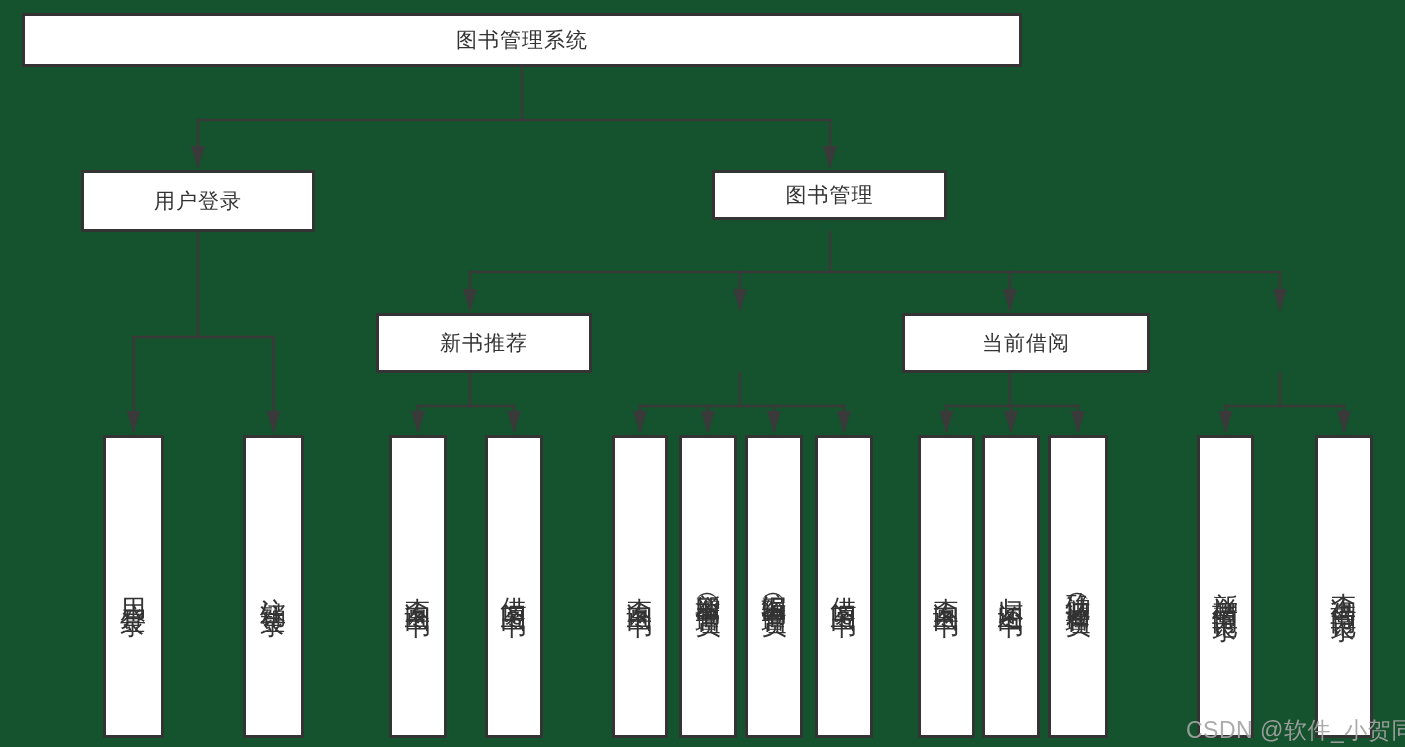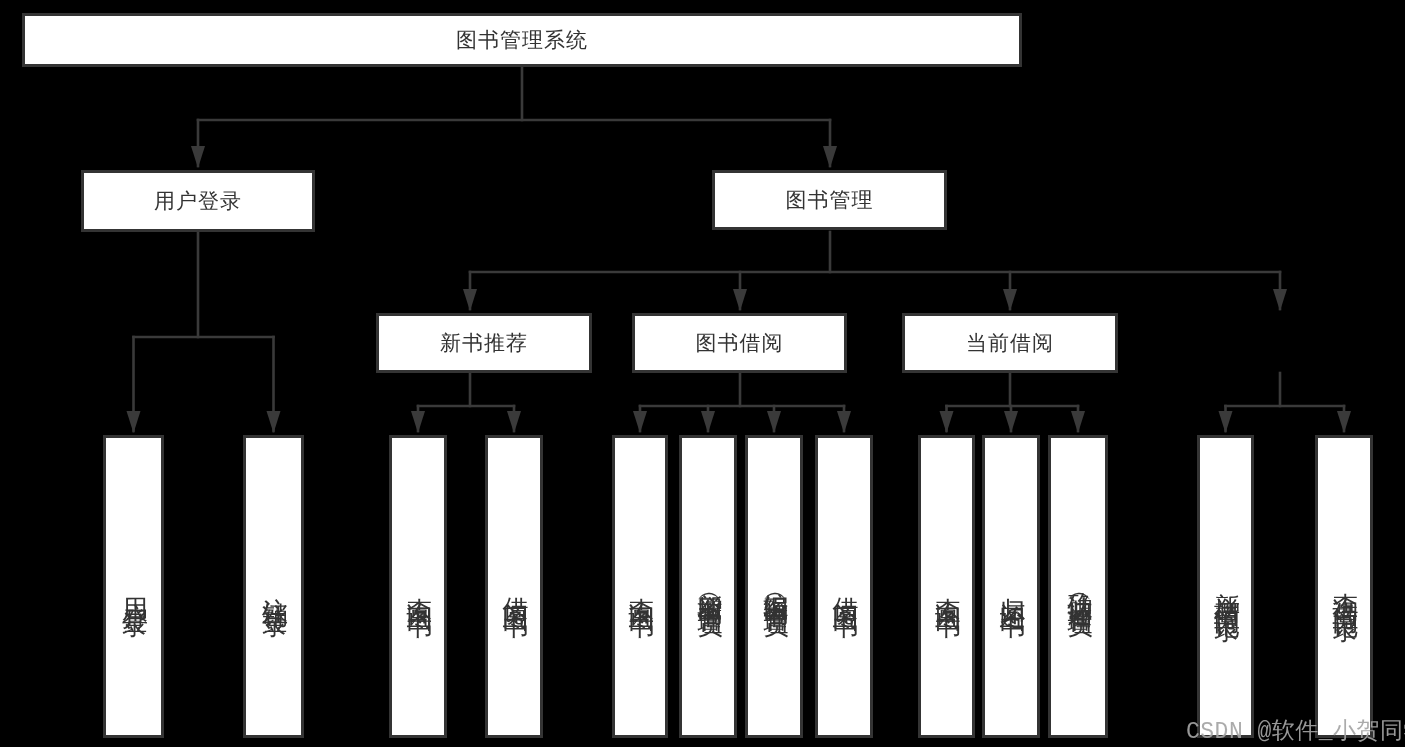--- a/index.html
+++ b/index.html
@@ -1,21 +1,21 @@
 <!DOCTYPE html>
 <html><head>
 <meta charset="utf-8">
 <style>
   html,body{margin:0;padding:0;background:#ffffff;}
   .canvas{
     position:relative;
     width:1405px;height:747px;
-    background:#000000;
+    background:#14532d;
     overflow:hidden;
-    font-family:Liberation Mono, monospace;
+    font-family:Liberation Sans, sans-serif;
     color:#333333;
   }
   .edges{position:absolute;left:0;top:0;width:1405px;height:747px;z-index:1;}
   .box{
     position:absolute;
     box-sizing:border-box;
     background:#ffffff;
     border:3px solid #343434;
     display:flex;
     align-items:center;
@@ -97,25 +97,24 @@
       <path d="M1280,373 V406"></path>
       <path d="M1225.5,406 H1344"></path>
       <line x1="1225.5" y1="406" x2="1225.5" y2="431" marker-end="url(#arw)"></line>
       <line x1="1344" y1="406" x2="1344" y2="431" marker-end="url(#arw)"></line>
     </g>
   </svg>
 
   <div class="box h" style="left:22px;top:13px;width:1000px;height:54px">图书管理系统</div>
 
   <div class="box h" style="left:81px;top:170px;width:234px;height:62px">用户登录</div>
-  <div class="box h" style="left:712px;top:170px;width:235px;height:60px">图书管理</div>
+  <div class="box h" style="left:712px;top:170px;width:235px;height:50px">图书管理</div>
 
   <div class="box h" style="left:376px;top:313px;width:216px;height:60px">新书推荐</div>
-  <div class="box h" style="left:632px;top:313px;width:215px;height:60px">图书借阅</div>
-  <div class="box h" style="left:902px;top:313px;width:216px;height:60px">当前借阅</div>
+  <div class="box h" style="left:902px;top:313px;width:248px;height:60px">当前借阅</div>
 
   <div class="box v" style="left:103px;top:435px;width:61px;height:303px">用户登录</div>
   <div class="box v" style="left:243px;top:435px;width:61px;height:303px">注销登录</div>
 
   <div class="box v" style="left:389px;top:435px;width:58px;height:303px">查询图书</div>
   <div class="box v" style="left:485px;top:435px;width:58px;height:303px">借阅图书</div>
 
   <div class="box v" style="left:612px;top:435px;width:56px;height:303px">查询图书</div>
   <div class="box v long" style="left:679px;top:435px;width:58px;height:303px">新增图书（管理员）</div>
   <div class="box v long" style="left:745px;top:435px;width:58px;height:303px">编辑图书（管理员）</div>

